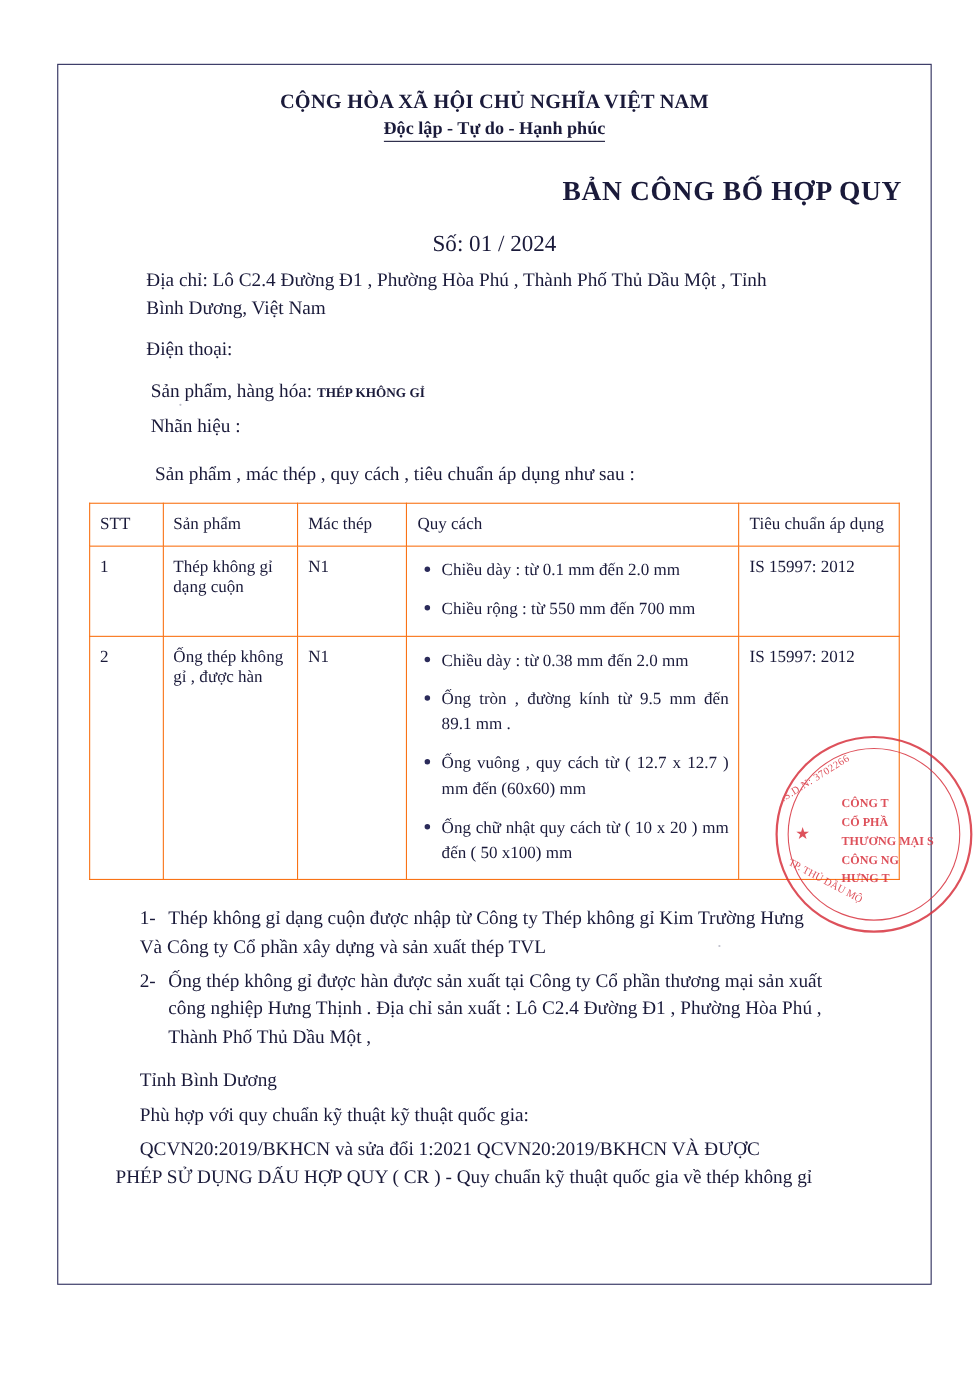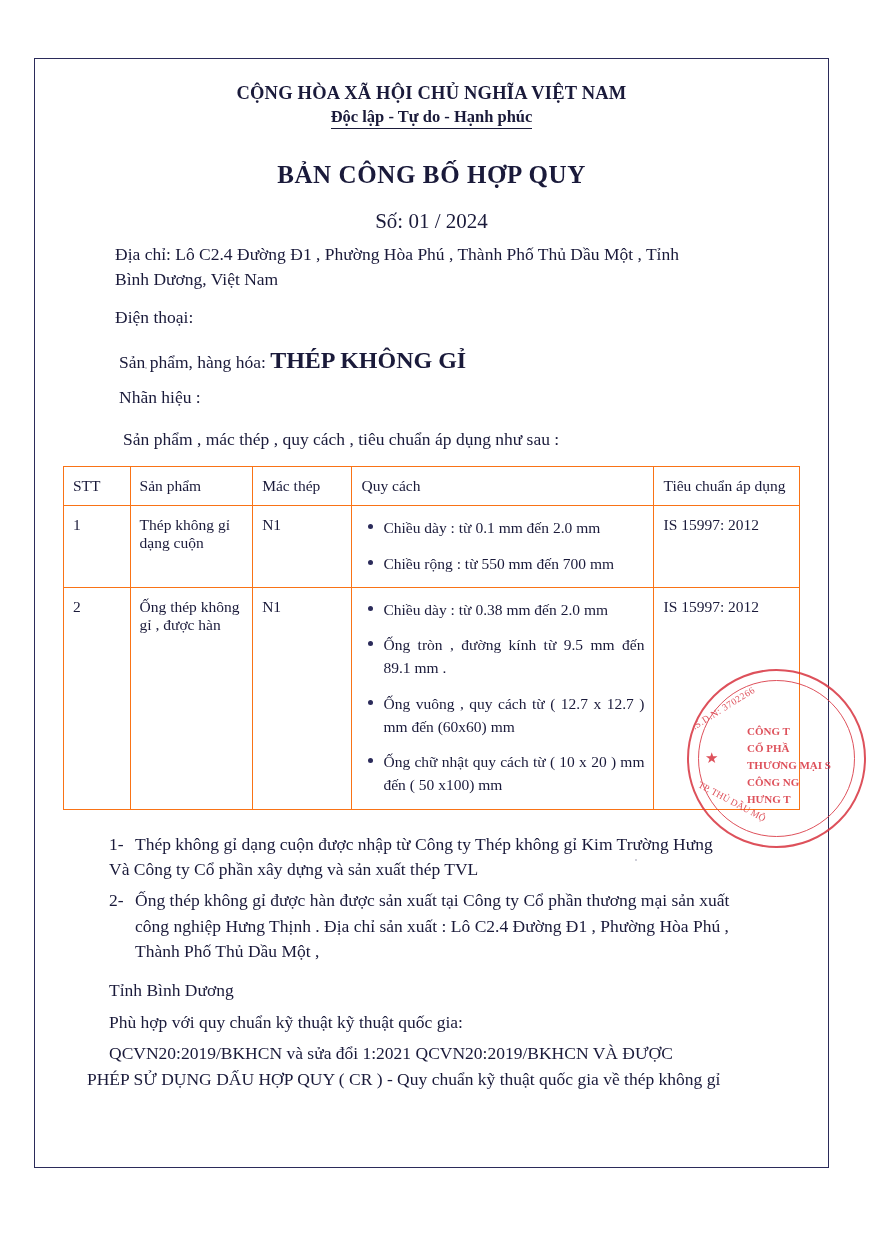--- a/index.html
+++ b/index.html
@@ -10,21 +10,21 @@
   body {
     width: 889px;
     height: 1260px;
     font-family: "Liberation Serif", serif;
     color: #1a1a3a;
     position: relative;
     overflow: hidden;
   }
   .page {
     position: absolute;
-    left: 34px;
+    left: 52px;
     top: 58px;
     width: 795px;
     height: 1110px;
     border: 1px solid #2b2b5a;
     box-sizing: border-box;
     background: #fff;
   }
   .inner {
     padding: 18px 26px 0 26px;
   }
@@ -41,35 +41,36 @@
     margin-top: 3px;
     display: inline-block;
     border-bottom: 1.6px solid #1a1a3a;
     padding-bottom: 1px;
   }
   .title {
     font-size: 25px;
     font-weight: bold;
     letter-spacing: 0.6px;
     margin-top: 32px;
+    text-align: right;
   }
   .subtitle {
     font-size: 21px;
     margin-top: 20px;
   }
   .para {
     font-size: 17.5px;
     margin-top: 13px;
     line-height: 1.42;
   }
   .indent-1 { margin-left: 54px; }
   .indent-2 { margin-left: 58px; }
   .indent-3 { margin-left: 62px; }
   .prod-line .prod-label { font-weight: normal; }
-  .prod-line .prod-value { font-weight: bold; font-size: 24px; }
+  .prod-line .prod-value { font-weight: bold; font-size: 12px; }
 
   table.spec {
     border-collapse: collapse;
     width: 737px;
     margin: 14px auto 0 auto;
     font-size: 15.5px;
   }
   table.spec th, table.spec td {
     border: 1px solid #f97316;
     vertical-align: top;

